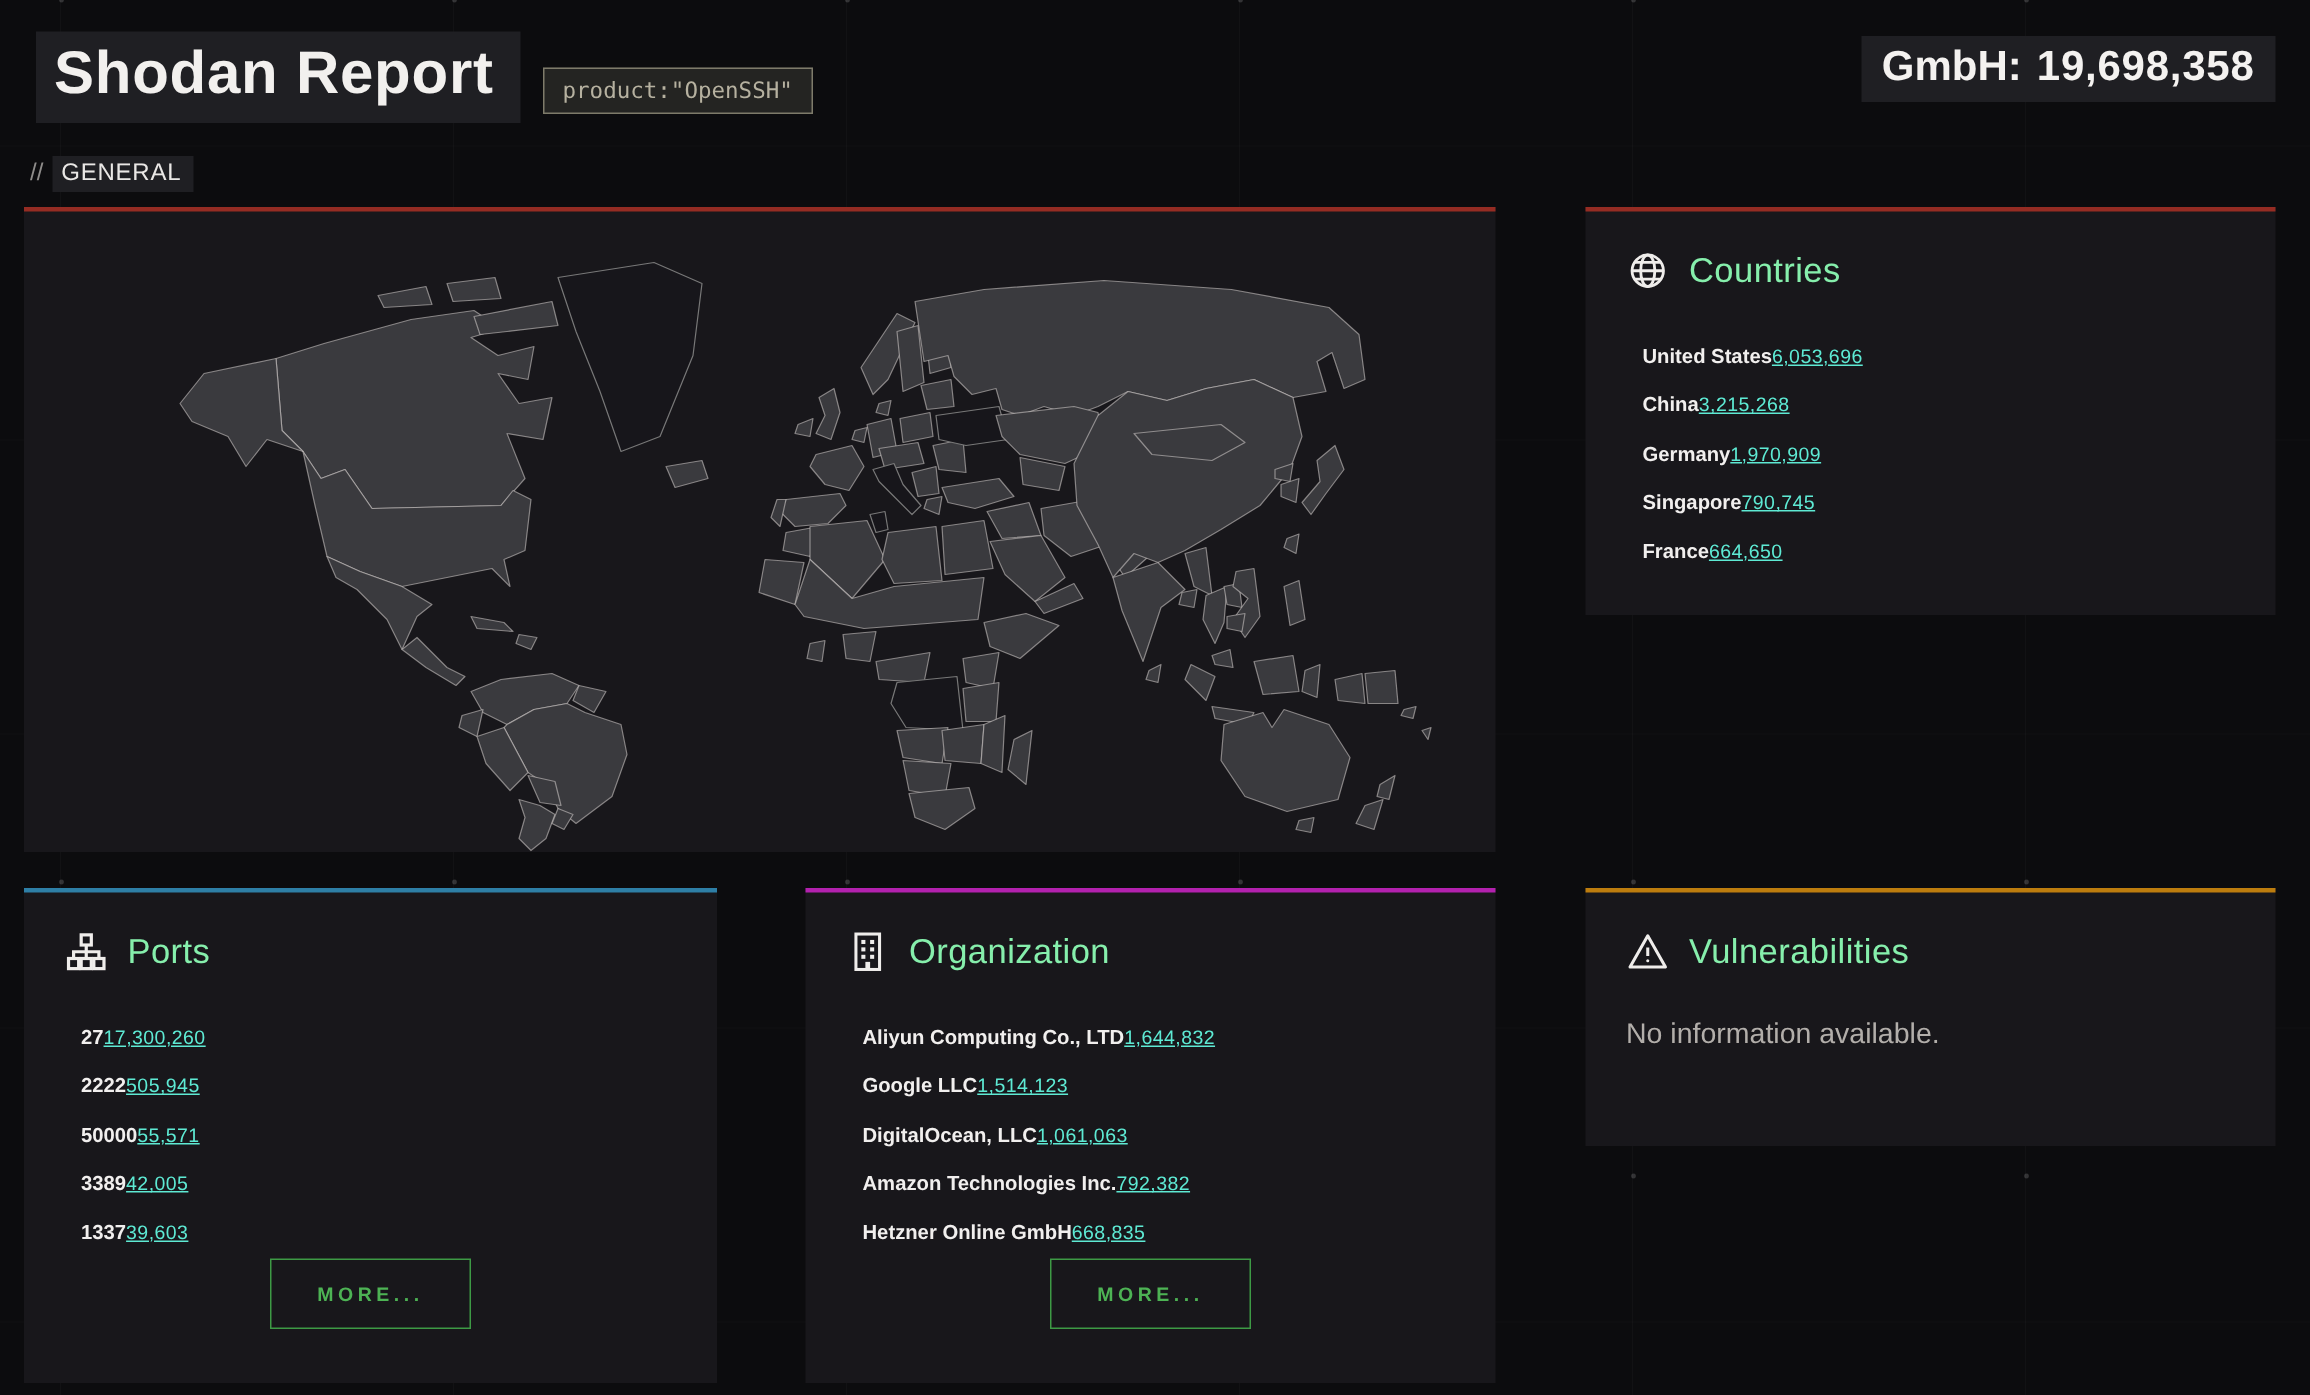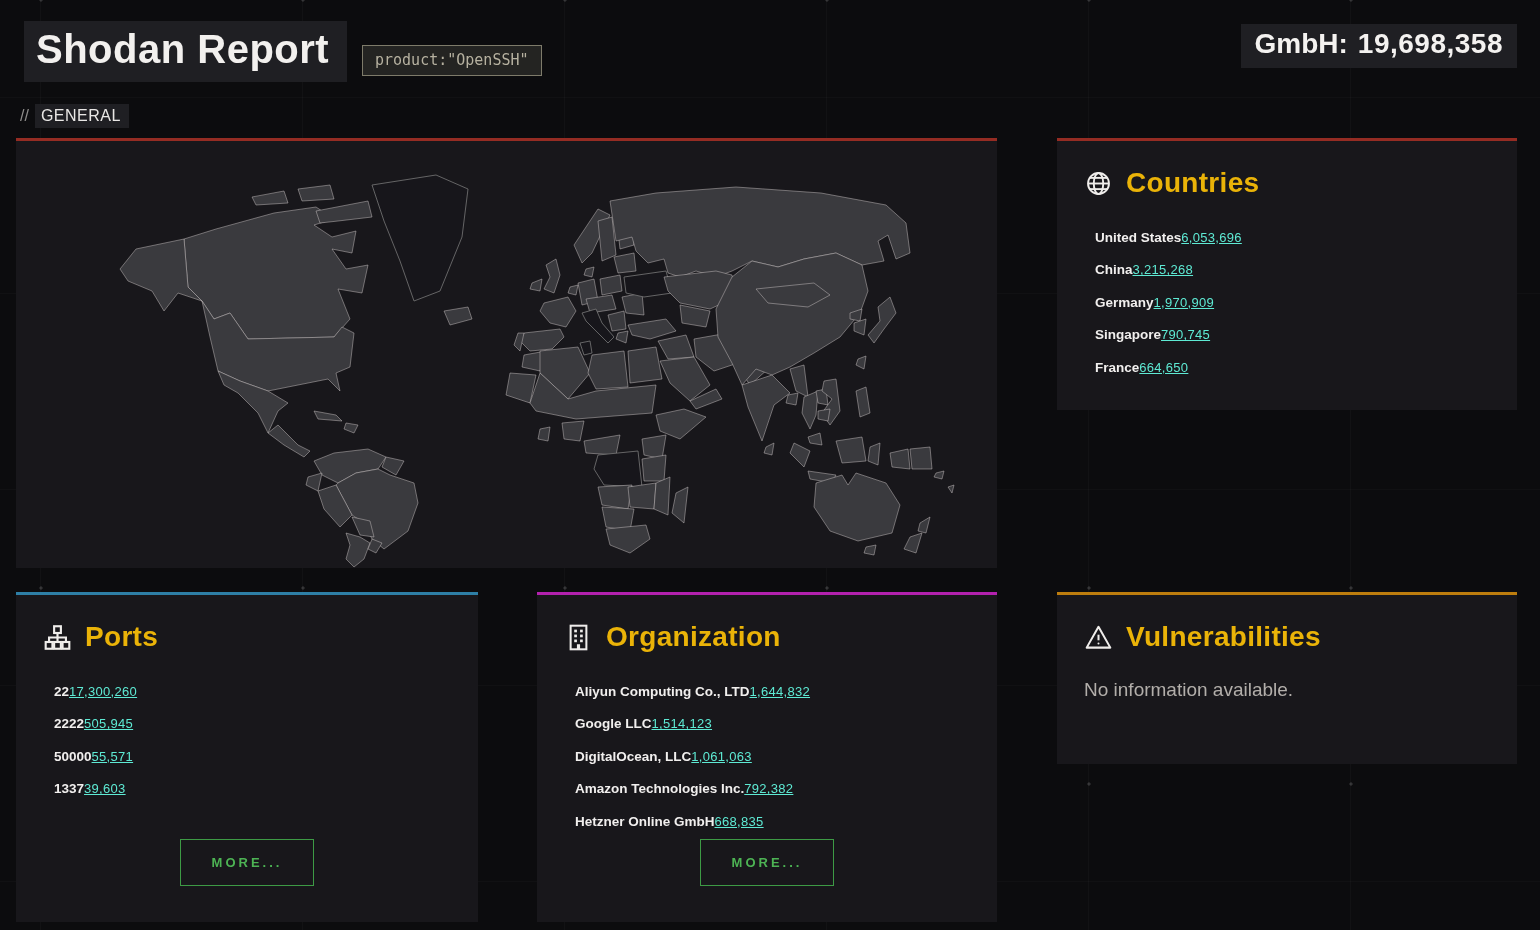--- a/index.html
+++ b/index.html
@@ -30,21 +30,21 @@
   .section-label .sl-text { color:#e9e7e5; background:#1f1f23; padding:3px 8px 4px 6px; letter-spacing:.5px; }
 
   .panel { position:absolute; background:#18171b; border-top:3px solid transparent; }
   .panel-map   { left:16px;  top:138px; width:981px; height:430px; }
   .panel-countries { left:1057px; top:138px; width:460px; height:272px; }
   .panel-ports { left:16px;  top:592px; width:462px; height:330px; }
   .panel-org   { left:537px; top:592px; width:460px; height:330px; }
   .panel-vuln  { left:1057px; top:592px; width:460px; height:172px; }
 
   .panel-title { position:absolute; top:26px; left:28px; display:flex; align-items:center; gap:14px; }
-  .panel-title .ptext { font-size:28px; font-weight:700; color:#eab308; letter-spacing:.3px; }
+  .panel-title .ptext { font-size:23px; font-weight:400; color:#86efac; letter-spacing:.3px; }
   .picon { width:27px; height:27px; display:block; }
 
   .rows { position:absolute; top:80px; left:38px; right:38px; }
   .row { height:32.5px; display:flex; justify-content:flex-start; align-items:center; }
   .rlabel { font-size:13.5px; font-weight:700; color:#f1efee; }
   .rvalue { font-size:13px; color:#5eead4; letter-spacing:.3px;text-decoration:underline; }
 
   .more-btn { position:absolute; left:50%; transform:translateX(-50%); bottom:36px;
     width:134px; height:47px; background:transparent; border:1px solid #3d9a45;
     color:#4db354; font-size:13px; font-weight:700; letter-spacing:3px;
@@ -217,30 +217,34 @@
           <rect x="1.5" y="16" width="6" height="6"></rect>
             <rect x="9" y="16" width="6" height="6"></rect>
             <rect x="16.5" y="16" width="6" height="6"></rect>
           <path d="M12 8 V12 M4.5 16 V12 H19.5 V16 M12 12 V16"></path>
         </svg>
       </span>
       <span class="ptext">Ports</span>
     </div>
     <div class="rows">
       <div class="row">
-          <span class="rlabel">22</span>
+          <span class="rlabel">27</span>
           <span class="rvalue">17,300,260</span>
         </div>
       <div class="row">
           <span class="rlabel">2222</span>
           <span class="rvalue">505,945</span>
         </div>
       <div class="row">
           <span class="rlabel">50000</span>
           <span class="rvalue">55,571</span>
+        </div>
+      <div class="row">
+          <span class="rlabel">3389</span>
+          <span class="rvalue">42,005</span>
         </div>
       <div class="row">
           <span class="rlabel">1337</span>
           <span class="rvalue">39,603</span>
         </div>
     </div>
     <button class="more-btn">MORE...</button>
   </div>
 
   <div class="panel panel-org" style="border-top-color: rgb(179, 33, 174);">

